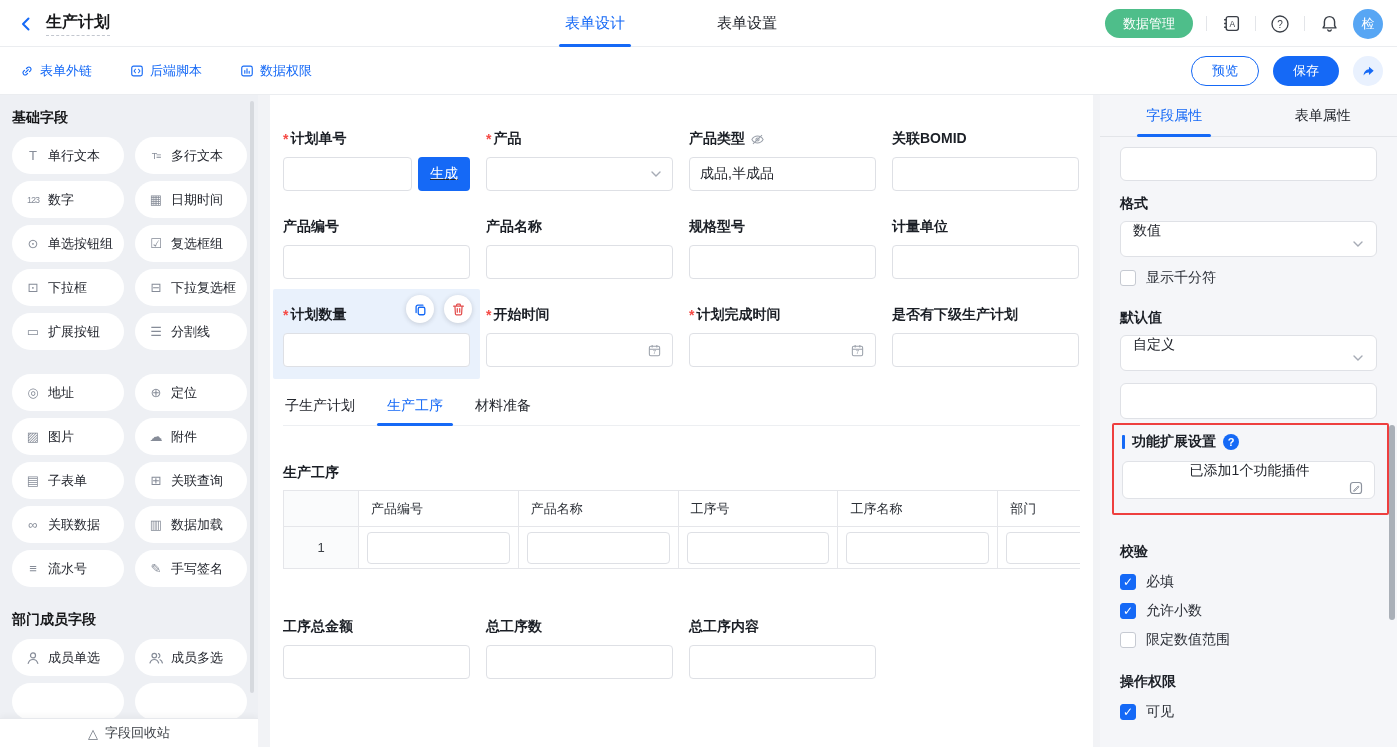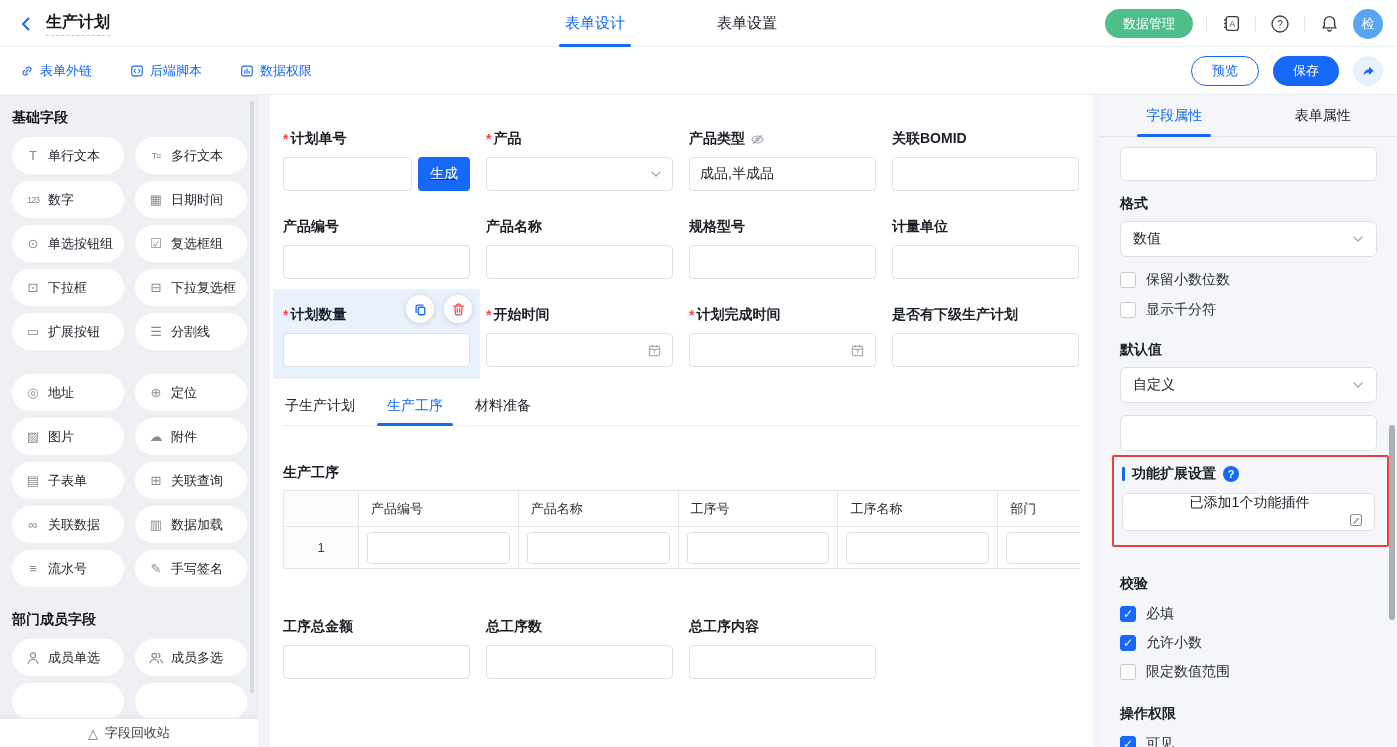--- a/index.html
+++ b/index.html
@@ -76,21 +76,21 @@
   .bottomrow { margin-top:48px; }
 
   
   .rp { position:absolute; top:95px; left:1100px; right:0; bottom:0; background:#f5f6f9; }
   .rp-tabs { height:42px; display:flex; border-bottom:1px solid #e3e5e9; }
   .rtab { flex:1; position:relative; display:flex; align-items:center; justify-content:center; font-size:14px; color:#23262d; cursor:pointer; }
   .rtab.on { color:#1569F6; }
   .rtab.on::after { content:""; position:absolute; left:50%; transform:translateX(-50%); bottom:-1px; width:74px; height:3px; background:#1569F6; border-radius:2px; }
   .rp-body { padding:6px 20px 0 20px; }
   .rinp { height:34px; background:#fff; border:1px solid #dfe1e6; border-radius:6px; display:flex; align-items:center; padding:0 10px; font-size:14px; color:#23262d; }
-  .rsel { height:36px; background:#fff; border:1px solid #dfe1e6; border-radius:6px; display:flex; align-items:center; padding:0 12px; font-size:14px; color:#23262d; cursor:pointer; }
+  .rsel { height:36px; background:#fff; border:1px solid #dfe1e6; border-radius:6px; display:flex; align-items:flex-start; padding:0 12px; font-size:14px; color:#23262d; cursor:pointer;flex-direction:column; }
   .rsel .chev { margin-left:auto; }
   .rlabel { font-size:14px; font-weight:bold; color:#1b1f26; }
   .mt4{margin-top:4px;} .mt8{margin-top:8px;} .mt12{margin-top:12px;} .mt14{margin-top:14px;} .mt11{margin-top:11px;} .mt22{margin-top:22px;} .mt24{margin-top:24px;} .mt28{margin-top:28px;}
   .ck { display:flex; align-items:center; gap:10px; font-size:14px; color:#2a2e36; cursor:pointer; }
   .ck .box { width:16px; height:16px; border:1px solid #c6cad2; border-radius:3px; background:#fff; display:flex; align-items:center; justify-content:center; flex:none; }
   .ck .tick { display:none; color:#fff; font-size:12px; line-height:1; }
   .ck.on .box { background:#1569F6; border-color:#1569F6; }
   .ck.on .tick { display:block; }
   .extbox { border:2px solid #EE3F3F; border-radius:2px; margin:4px -12px 0 -8px; padding:8px 12px 14px 8px; }
   .ext-head { display:flex; align-items:center; }
@@ -506,24 +506,20 @@
       <div class="rinp mt4"></div>
 
       <div class="rlabel mt14">格式</div>
       <div class="rsel mt8">
         <span>数值</span>
         <svg class="chev" width="12" height="8" viewBox="0 0 12 8">
             <path d="M2 2 L6 6 L10 2" stroke="#a6abb5" stroke-width="1.4" fill="none" stroke-linecap="round"></path>
           </svg>
       </div>
 
-      <div class="ck mt14">
-        <span class="box"></span>
-        <span>保留小数位数</span>
-      </div>
       <div class="ck mt12">
         <span class="box"></span>
         <span>显示千分符</span>
       </div>
 
       <div class="rlabel mt22">默认值</div>
       <div class="rsel mt8">
         <span>自定义</span>
         <svg class="chev" width="12" height="8" viewBox="0 0 12 8">
             <path d="M2 2 L6 6 L10 2" stroke="#a6abb5" stroke-width="1.4" fill="none" stroke-linecap="round"></path>

